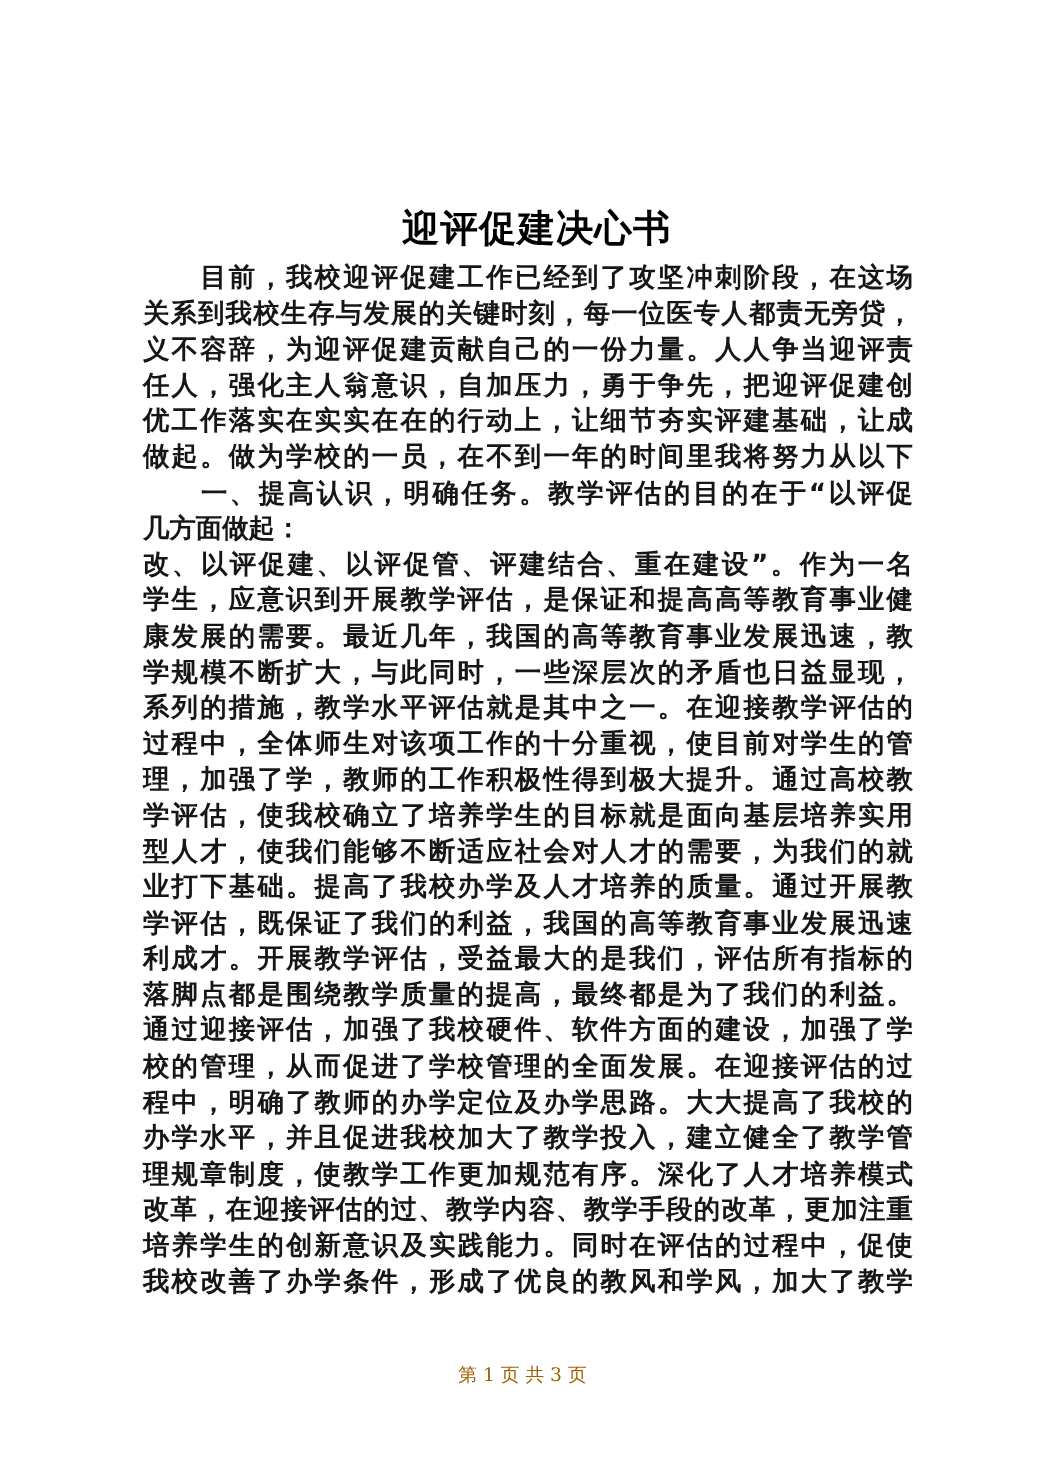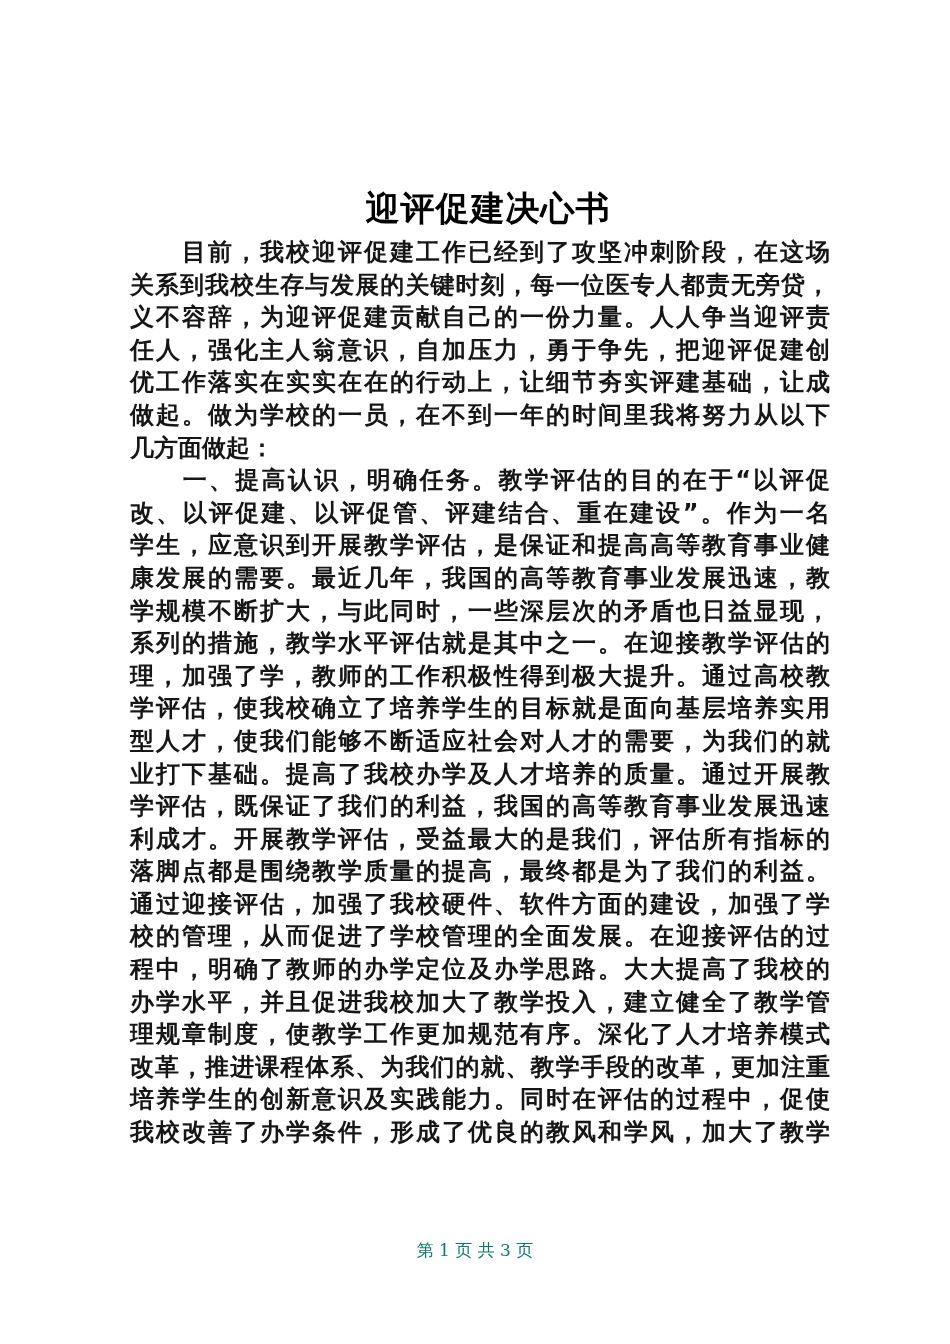--- a/index.html
+++ b/index.html
@@ -58,55 +58,56 @@
       text-align-last: left;
     }
     .footer {
       position: absolute;
       left: 0;
       top: 1237px;
       width: 950px;
       text-align: center;
       font-size: 17px;
       line-height: 26px;
-      color: #0f766e;
+      color: #a16207;
       font-family: "DejaVu Serif", "Liberation Serif", serif;
     }
   </style>
 </head>
 <body>
 
 <div class="page">
   <div class="title">迎评促建决心书</div>
 
   <div class="body-text">
     <span class="line">　　目前，我校迎评促建工作已经到了攻坚冲刺阶段，在这场</span>
     <span class="line">关系到我校生存与发展的关键时刻，每一位医专人都责无旁贷，</span>
     <span class="line">义不容辞，为迎评促建贡献自己的一份力量。人人争当迎评责</span>
     <span class="line">任人，强化主人翁意识，自加压力，勇于争先，把迎评促建创</span>
     <span class="line">优工作落实在实实在在的行动上，让细节夯实评建基础，让成</span>
     <span class="line">做起。做为学校的一员，在不到一年的时间里我将努力从以下</span>
+    <span class="line">　　一、提高认识，明确任务。教学评估的目的在于“以评促</span>
     <span class="line last">几方面做起：</span>
-    <span class="line">　　一、提高认识，明确任务。教学评估的目的在于“以评促</span>
     <span class="line">改、以评促建、以评促管、评建结合、重在建设”。作为一名</span>
     <span class="line">学生，应意识到开展教学评估，是保证和提高高等教育事业健</span>
     <span class="line">康发展的需要。最近几年，我国的高等教育事业发展迅速，教</span>
     <span class="line">学规模不断扩大，与此同时，一些深层次的矛盾也日益显现，</span>
     <span class="line">系列的措施，教学水平评估就是其中之一。在迎接教学评估的</span>
+    <span class="line">过程中，全体师生对该项工作的十分重视，使目前对学生的管</span>
     <span class="line">理，加强了学，教师的工作积极性得到极大提升。通过高校教</span>
     <span class="line">学评估，使我校确立了培养学生的目标就是面向基层培养实用</span>
     <span class="line">型人才，使我们能够不断适应社会对人才的需要，为我们的就</span>
     <span class="line">业打下基础。提高了我校办学及人才培养的质量。通过开展教</span>
     <span class="line">学评估，既保证了我们的利益，我国的高等教育事业发展迅速</span>
     <span class="line">利成才。开展教学评估，受益最大的是我们，评估所有指标的</span>
     <span class="line">落脚点都是围绕教学质量的提高，最终都是为了我们的利益。</span>
     <span class="line">通过迎接评估，加强了我校硬件、软件方面的建设，加强了学</span>
     <span class="line">校的管理，从而促进了学校管理的全面发展。在迎接评估的过</span>
     <span class="line">程中，明确了教师的办学定位及办学思路。大大提高了我校的</span>
     <span class="line">办学水平，并且促进我校加大了教学投入，建立健全了教学管</span>
     <span class="line">理规章制度，使教学工作更加规范有序。深化了人才培养模式</span>
-    <span class="line">改革，推进课程体系、为我们的就、教学手段的改革，更加注重</span>
+    <span class="line">改革，在迎接评估的过、教学内容、教学手段的改革，更加注重</span>
     <span class="line">培养学生的创新意识及实践能力。同时在评估的过程中，促使</span>
     <span class="line">我校改善了办学条件，形成了优良的教风和学风，加大了教学</span>
   </div>
 
   <div class="footer">第 1 页  共 3 页</div>
 </div>
 
 </body></html>

